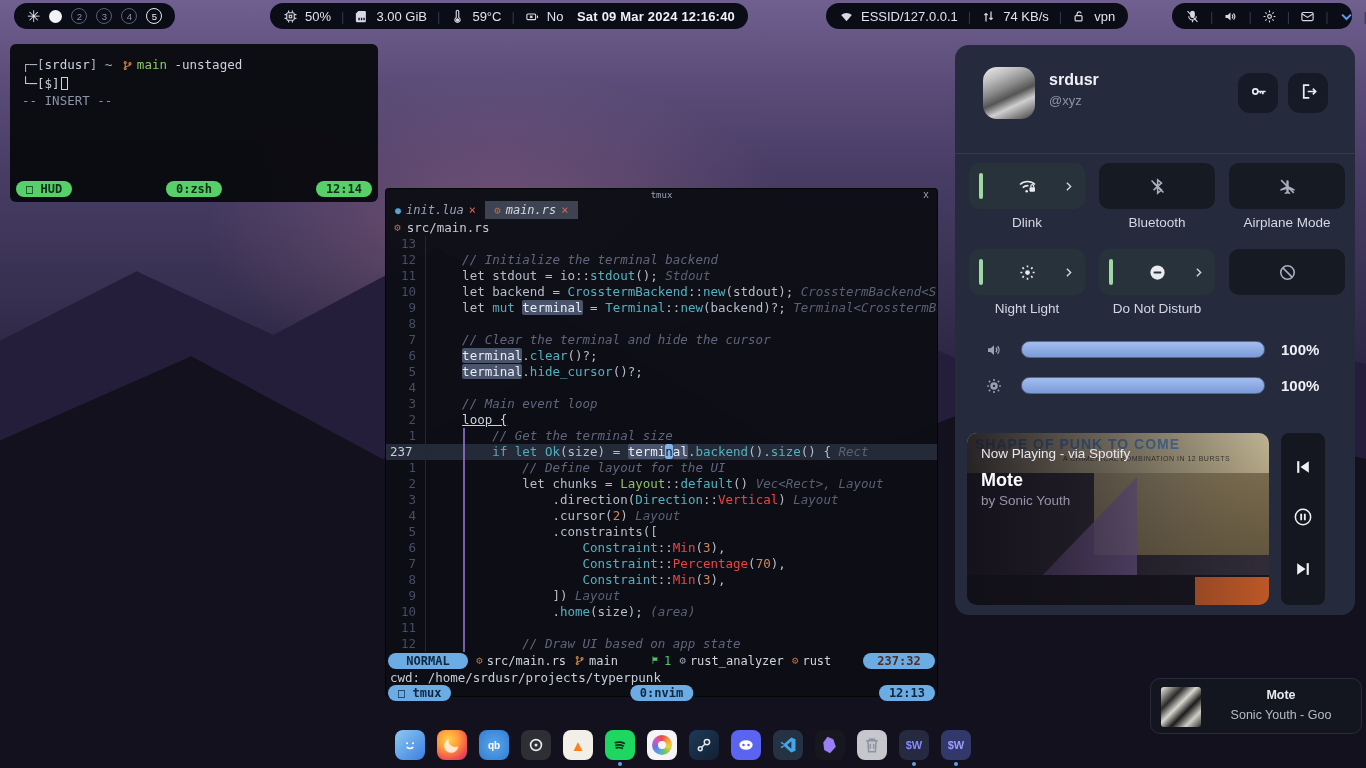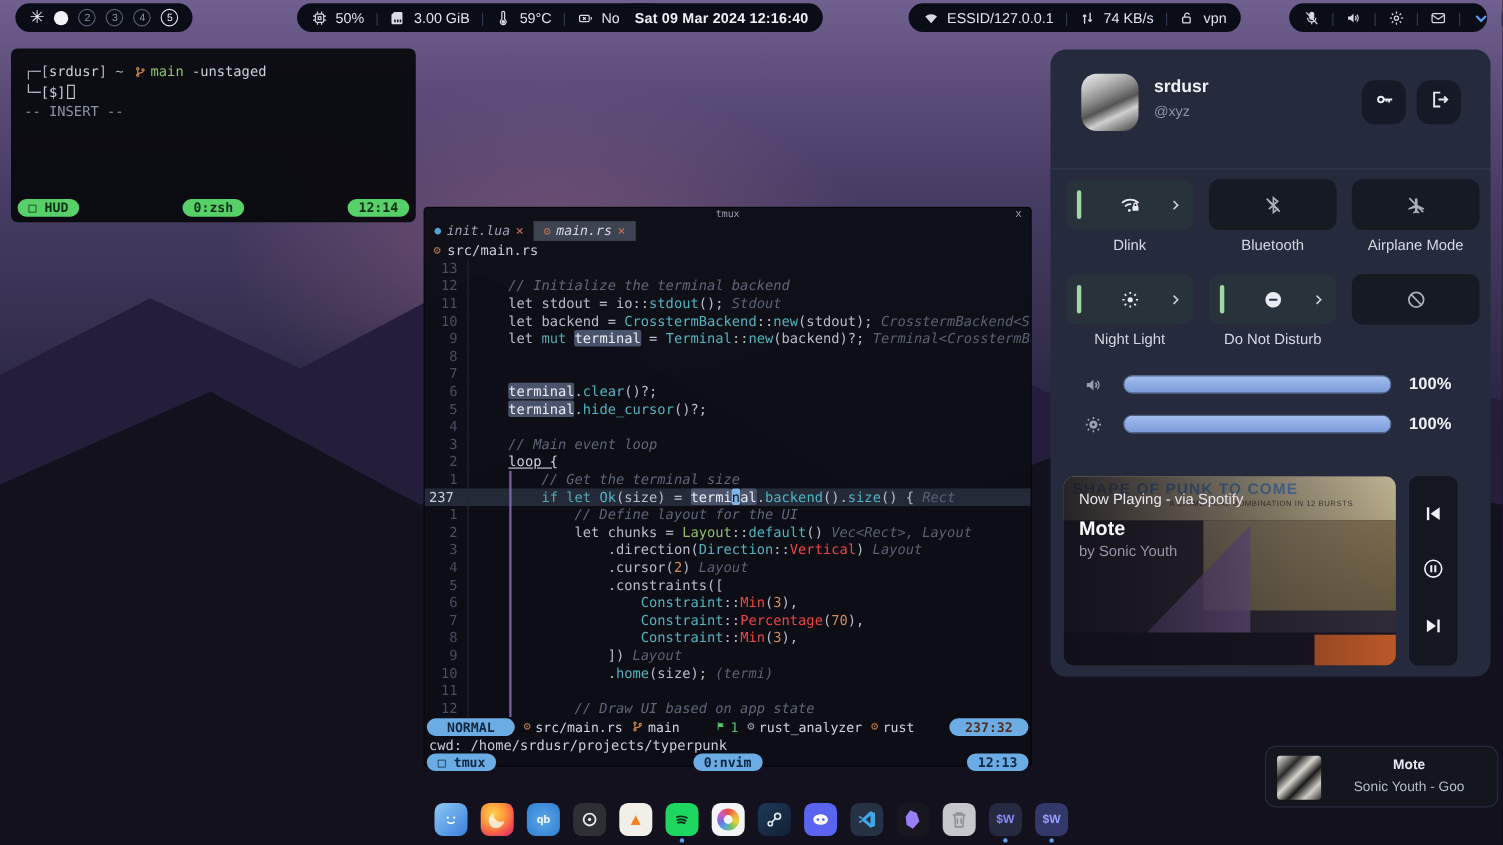--- a/index.html
+++ b/index.html
@@ -284,38 +284,38 @@
     <span class="gearo">⚙</span>
     <span>src/main.rs</span>
   </div>
   <div id="code">
     <div class="row"><span class="ln">13</span><span class="ct2"></span></div>
       <div class="row"><span class="ln">12</span><span class="ct2"><span class="cc">    // Initialize the terminal backend</span></span></div>
       <div class="row"><span class="ln">11</span><span class="ct2"><span class="cp">    let stdout = io::</span><span class="cf">stdout</span><span class="cp">(); </span><span class="ch">Stdout</span></span></div>
       <div class="row"><span class="ln">10</span><span class="ct2"><span class="cp">    let backend = </span><span class="ct">CrosstermBackend</span><span class="cp">::</span><span class="cf">new</span><span class="cp">(stdout); </span><span class="ch">CrosstermBackend&lt;Stdout</span></span></div>
       <div class="row"><span class="ln">9</span><span class="ct2"><span class="cp">    let </span><span class="ck">mut</span><span class="cp"> </span><span class="cs">terminal</span><span class="cp"> = </span><span class="ct">Terminal</span><span class="cp">::</span><span class="cf">new</span><span class="cp">(backend)?; </span><span class="ch">Terminal&lt;CrosstermBacken</span></span></div>
       <div class="row"><span class="ln">8</span><span class="ct2"></span></div>
-      <div class="row"><span class="ln">7</span></div>
+      <div class="row"><span class="ln">7</span><span class="ct2"><span class="cc">    // Clear the terminal and hide the cursor</span></span></div>
       <div class="row"><span class="ln">6</span><span class="ct2"><span class="cp">    </span><span class="cs">terminal</span><span class="cp">.</span><span class="cf">clear</span><span class="cp">()?;</span></span></div>
       <div class="row"><span class="ln">5</span><span class="ct2"><span class="cp">    </span><span class="cs">terminal</span><span class="cp">.</span><span class="cf">hide_cursor</span><span class="cp">()?;</span></span></div>
       <div class="row"><span class="ln">4</span><span class="ct2"></span></div>
       <div class="row"><span class="ln">3</span><span class="ct2"><span class="cc">    // Main event loop</span></span></div>
       <div class="row"><span class="ln">2</span><span class="ct2"><span class="cp">    </span><span class="cu">loop {</span></span></div>
       <div class="row"><span class="ln">1</span><span class="ct2"><span class="cc">        // Get the terminal size</span></span></div>
       <div class="row cur"><span class="ln">237</span><span class="ct2"><span class="ck">        if let </span><span class="ct">Ok</span><span class="cp">(size) = </span><span class="cs">termi</span><span class="ccur">n</span><span class="cs">al</span><span class="cp">.</span><span class="cf">backend</span><span class="cp">().</span><span class="cf">size</span><span class="cp">() { </span><span class="ch">Rect</span></span></div>
       <div class="row"><span class="ln">1</span><span class="ct2"><span class="cc">            // Define layout for the UI</span></span></div>
       <div class="row"><span class="ln">2</span><span class="ct2"><span class="cp">            let chunks = </span><span class="cg">Layout</span><span class="cp">::</span><span class="cf">default</span><span class="cp">() </span><span class="ch">Vec&lt;Rect&gt;, Layout</span></span></div>
       <div class="row"><span class="ln">3</span><span class="ct2"><span class="cp">                .direction(</span><span class="ct">Direction</span><span class="cp">::</span><span class="ce">Vertical</span><span class="cp">) </span><span class="ch">Layout</span></span></div>
       <div class="row"><span class="ln">4</span><span class="ct2"><span class="cp">                .cursor(</span><span class="cn">2</span><span class="cp">) </span><span class="ch">Layout</span></span></div>
       <div class="row"><span class="ln">5</span><span class="ct2"><span class="cp">                .constraints([</span></span></div>
       <div class="row"><span class="ln">6</span><span class="ct2"><span class="cp">                    </span><span class="ct">Constraint</span><span class="cp">::</span><span class="ce">Min</span><span class="cp">(</span><span class="cn">3</span><span class="cp">),</span></span></div>
       <div class="row"><span class="ln">7</span><span class="ct2"><span class="cp">                    </span><span class="ct">Constraint</span><span class="cp">::</span><span class="ce">Percentage</span><span class="cp">(</span><span class="cn">70</span><span class="cp">),</span></span></div>
       <div class="row"><span class="ln">8</span><span class="ct2"><span class="cp">                    </span><span class="ct">Constraint</span><span class="cp">::</span><span class="ce">Min</span><span class="cp">(</span><span class="cn">3</span><span class="cp">),</span></span></div>
       <div class="row"><span class="ln">9</span><span class="ct2"><span class="cp">                ]) </span><span class="ch">Layout</span></span></div>
-      <div class="row"><span class="ln">10</span><span class="ct2"><span class="cp">                .</span><span class="cf">home</span><span class="cp">(size); </span><span class="ch">(termi)</span></span></div>
+      <div class="row"><span class="ln">10</span><span class="ct2"><span class="cp">                .</span><span class="cf">home</span><span class="cp">(size); </span><span class="ch">(area)</span></span></div>
       <div class="row"><span class="ln">11</span><span class="ct2"></span></div>
       <div class="row"><span class="ln">12</span><span class="ct2"><span class="cc">            // Draw UI based on app state</span></span></div>
       <div id="scopeline"></div>
   </div>
   <div id="statusline">
     <span id="mode-pill">NORMAL</span>
     <span class="st-item">
         <span class="gearo">⚙</span>
         <span>src/main.rs</span>
       </span>

